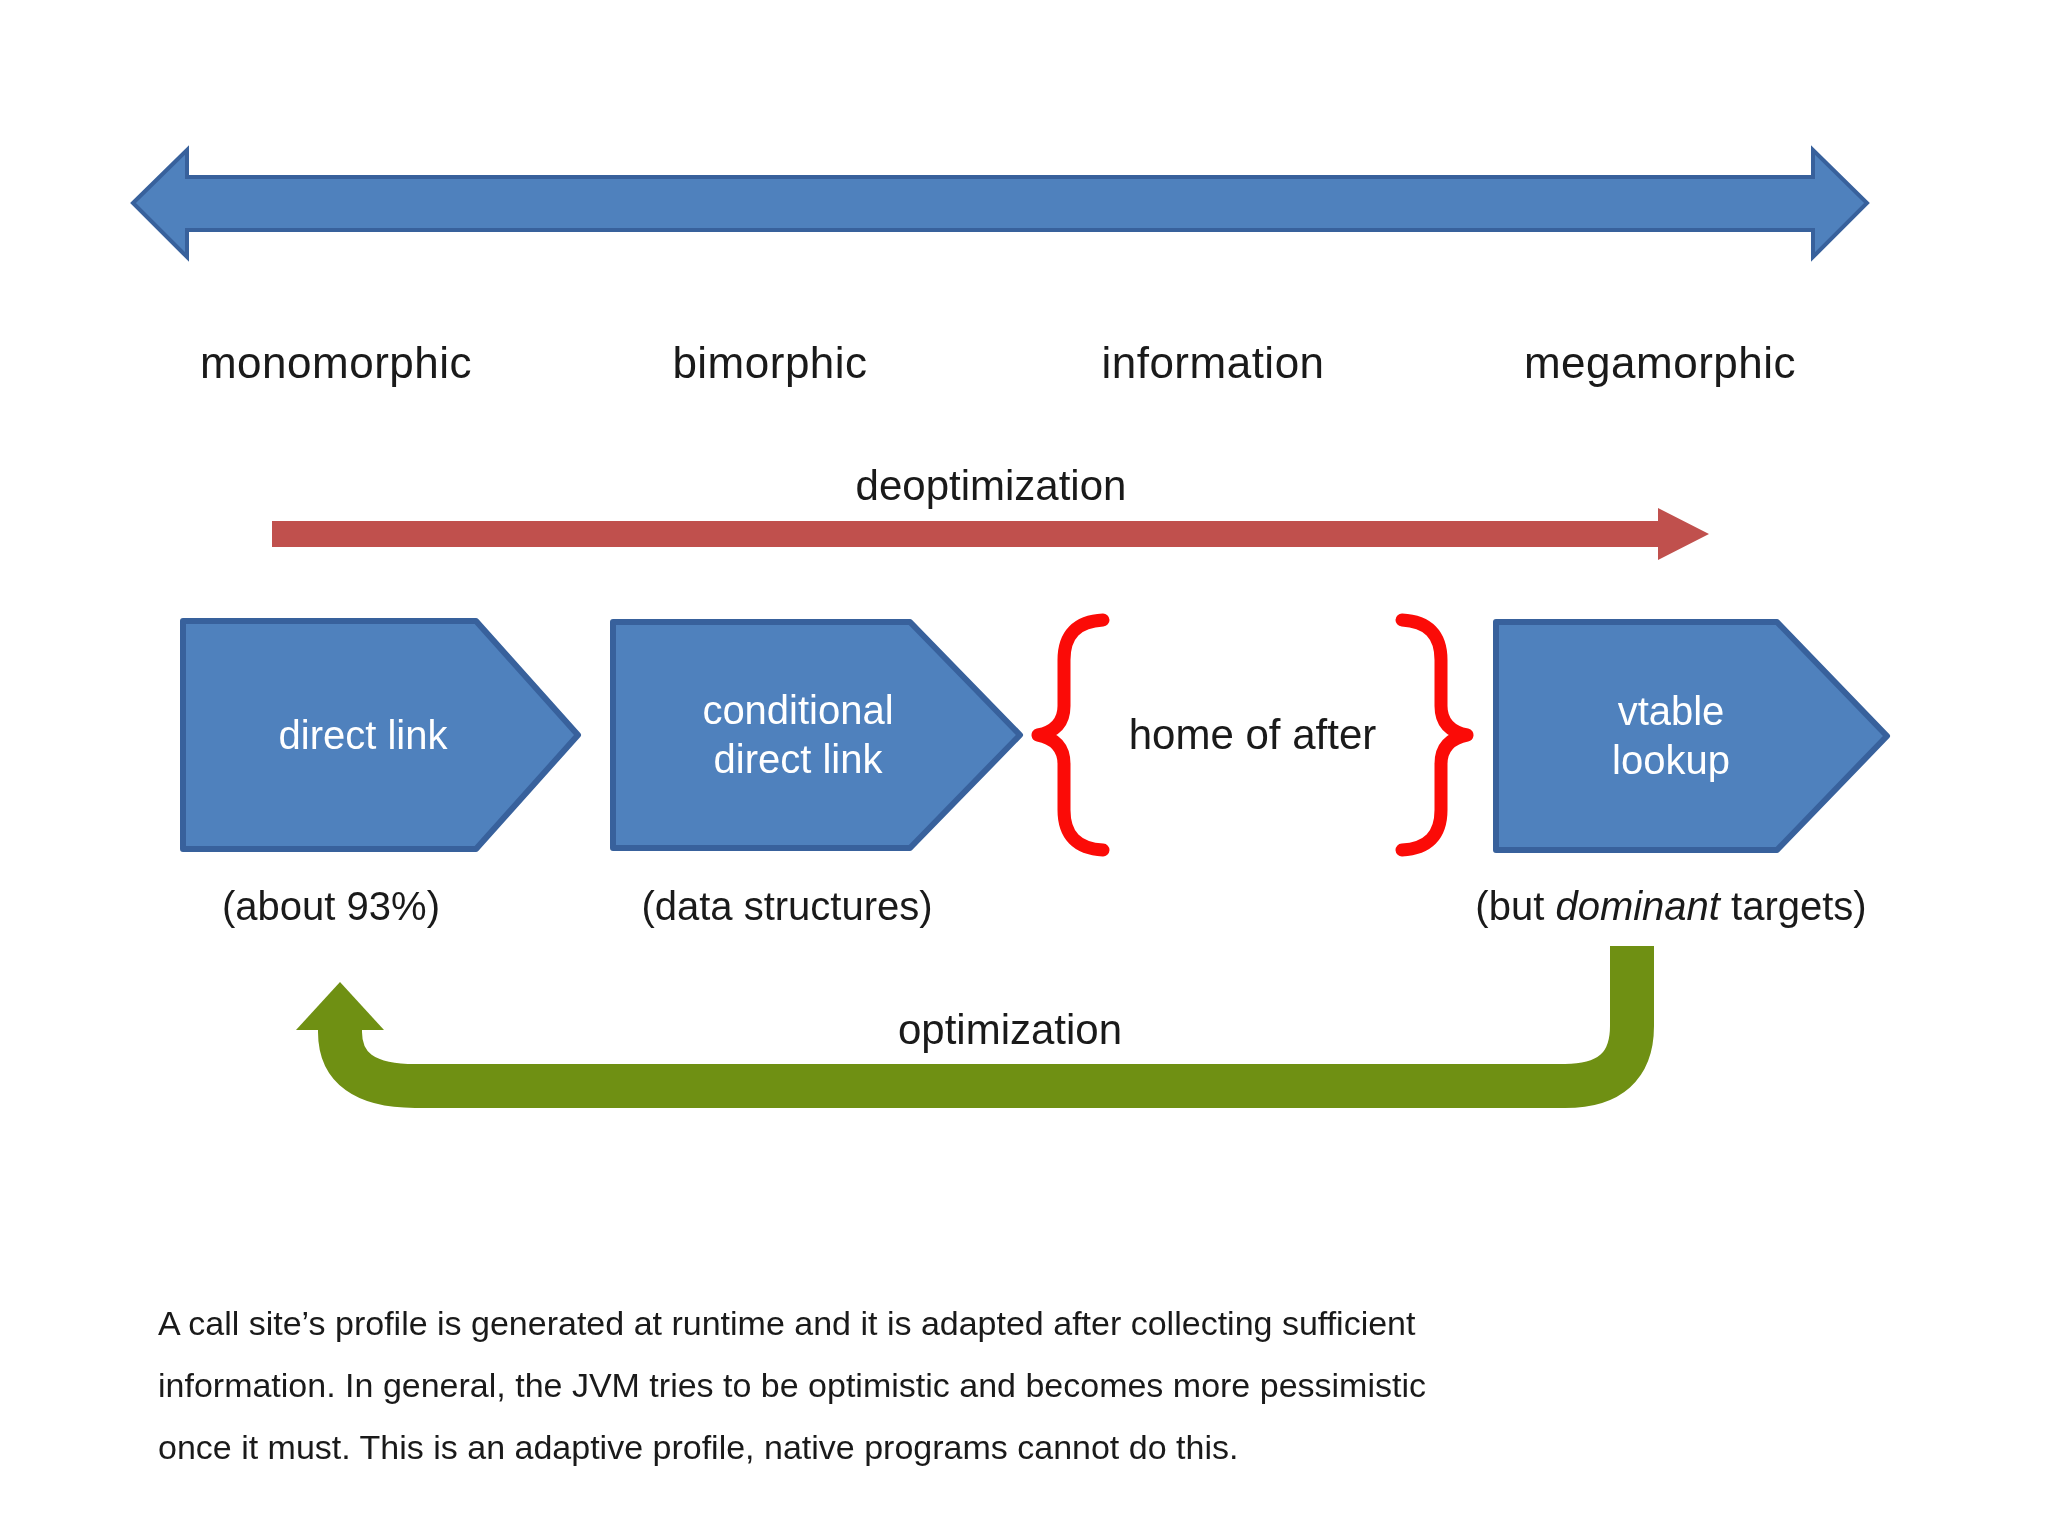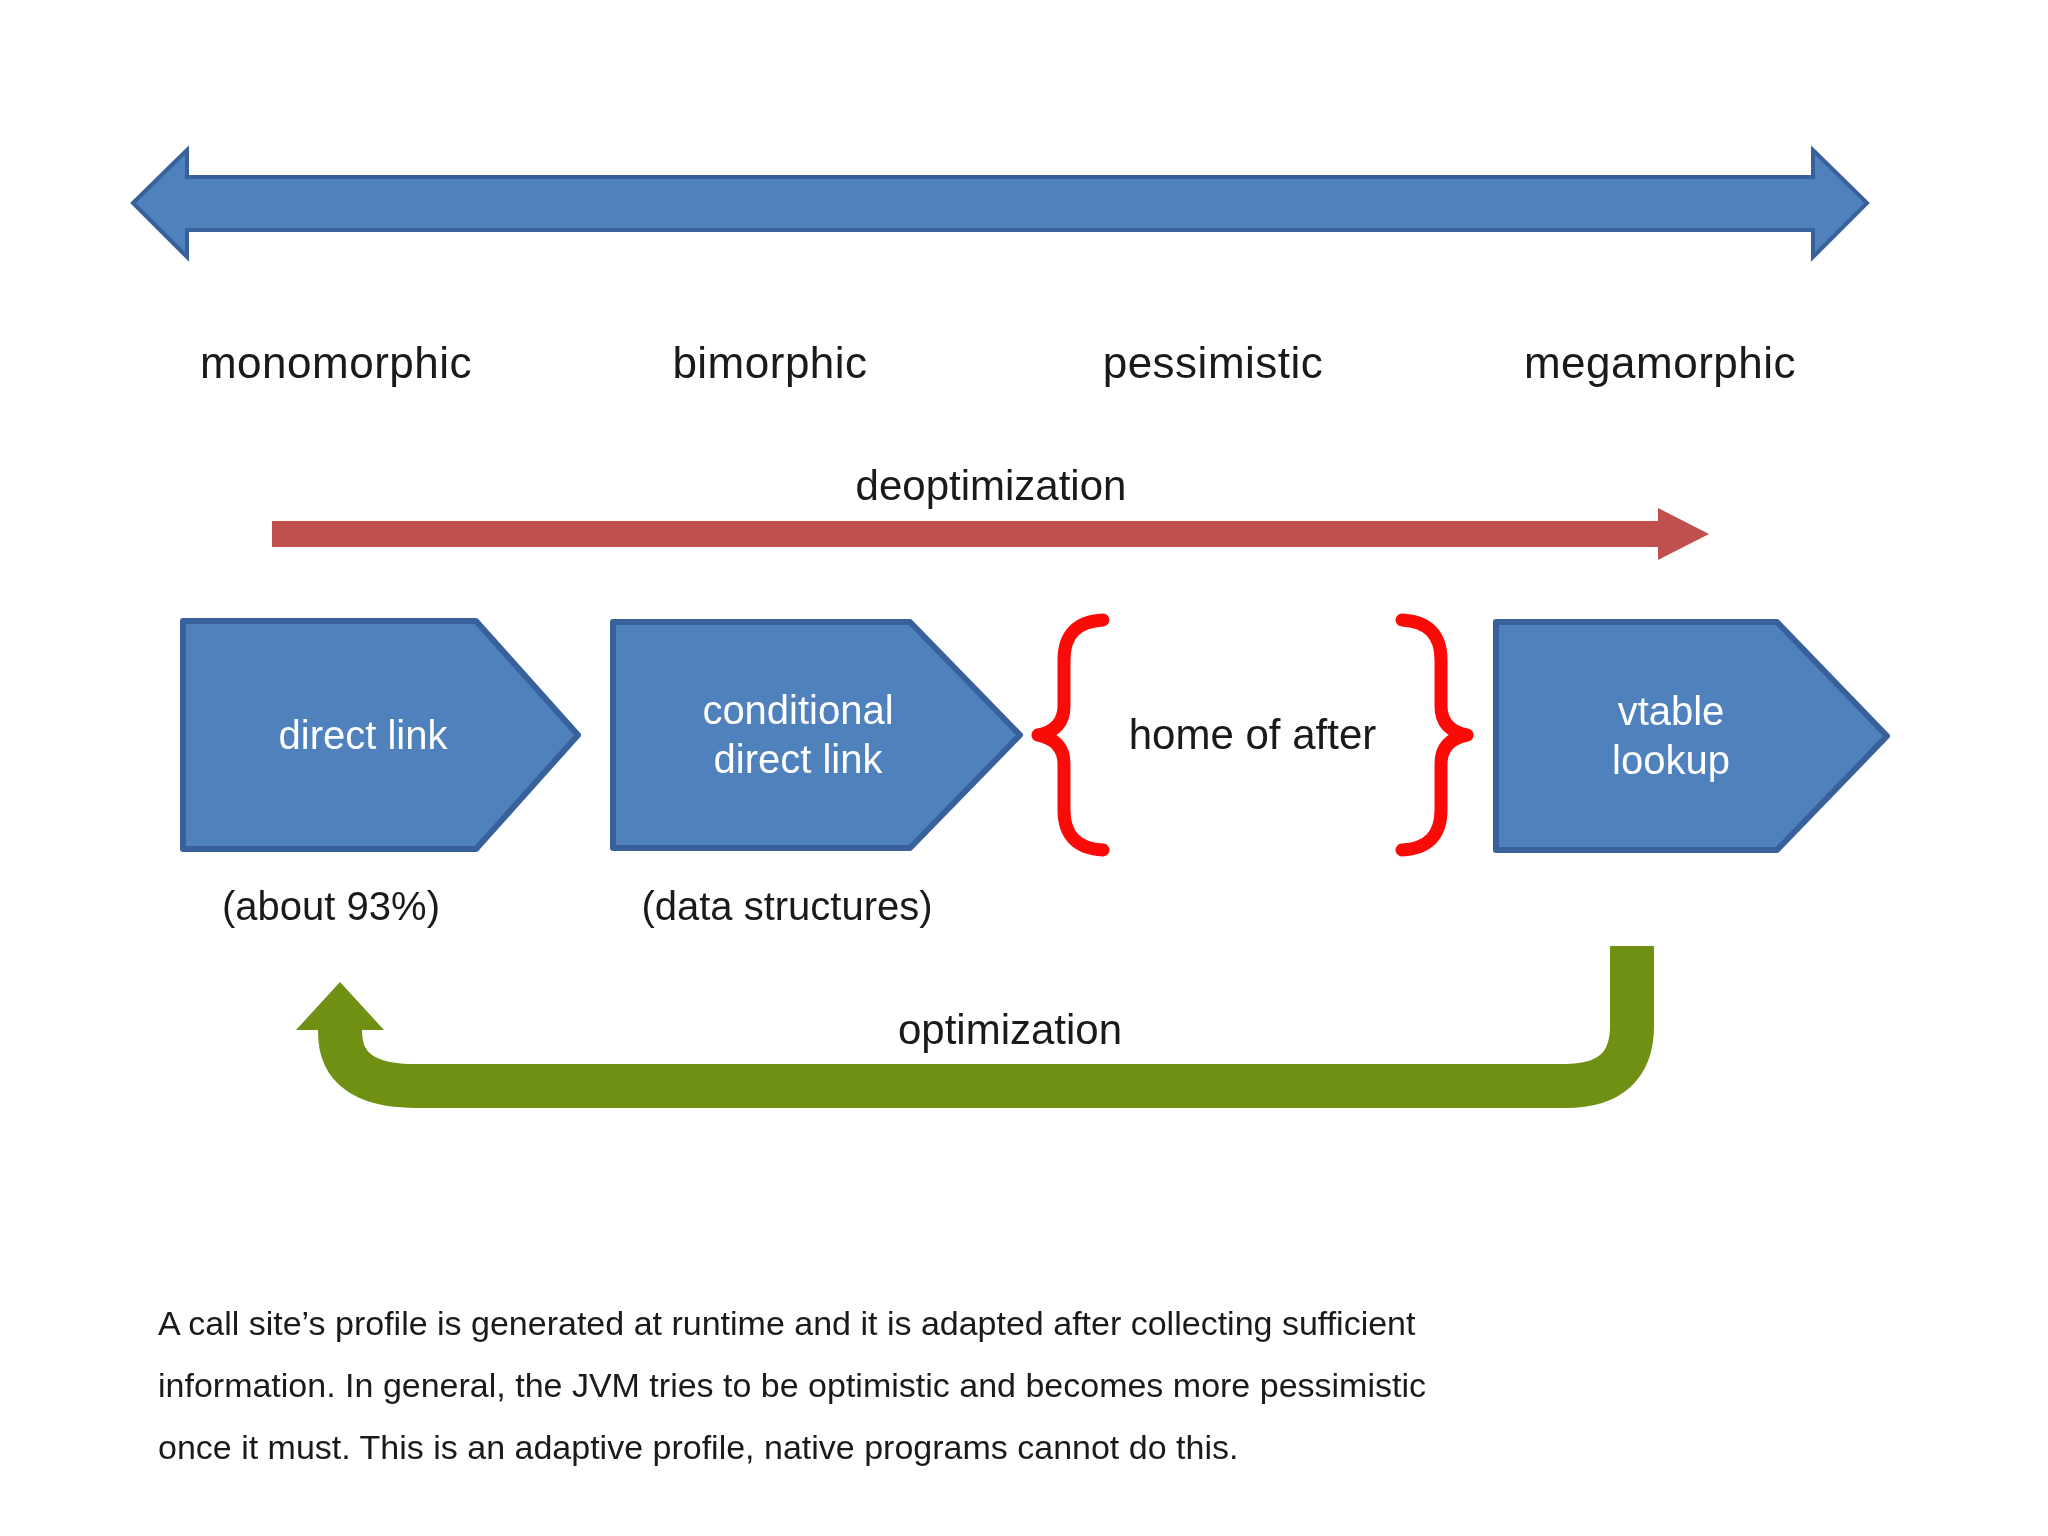--- a/index.html
+++ b/index.html
@@ -47,41 +47,42 @@
 
     <path style="stroke:var(--brace-red)" fill="none" stroke-width="13" stroke-linecap="round" stroke-linejoin="round" d="M 1103 620 Q 1064 622 1064 660 L 1064 706 Q 1064 730 1038 735 Q 1064 740 1064 764 L 1064 810 Q 1064 848 1103 850"></path>
     <path style="stroke:var(--brace-red)" fill="none" stroke-width="13" stroke-linecap="round" stroke-linejoin="round" d="M 1402 620 Q 1441 622 1441 660 L 1441 706 Q 1441 730 1467 735 Q 1441 740 1441 764 L 1441 810 Q 1441 848 1402 850"></path>
 
     <path style="stroke:var(--opt-green)" fill="none" stroke-width="44" d="M 1632 946 L 1632 1026 Q 1632 1086 1565 1086 L 415 1086 Q 340 1086 340 1032 L 340 1026"></path>
     <polygon style="fill:var(--opt-green)" points="296,1030 384,1030 340,982"></polygon>
   </svg>
 
   <div class="txt lbl center" style="left:336px;top:338px">monomorphic</div>
   <div class="txt lbl center" style="left:770px;top:338px">bimorphic</div>
-  <div class="txt lbl center" style="left:1213px;top:338px">pessimistic</div>
+  <div class="txt lbl center" style="left:1213px;top:338px">information</div>
   <div class="txt mid center" style="left:991px;top:462px">deoptimization</div>
 
   <div class="txt lbl center" style="left:1660px;top:338px">megamorphic</div>
 
   <div class="penttext" style="left:183px;top:621px;width:360px;height:228px">
     <span>direct link</span>
   </div>
   <div class="penttext" style="left:613px;top:622px;width:370px;height:226px">
     <span>conditional</span>
     <span>direct link</span>
   </div>
   <div class="penttext" style="left:1496px;top:622px;width:350px;height:228px">
     <span>vtable</span>
     <span>lookup</span>
   </div>
 
   <div class="rumors" style="left:1064px;top:622px;width:377px;height:226px">home of after</div>
 
   <div class="txt small center" style="left:331px;top:884px">(about 93%)</div>
   <div class="txt small center" style="left:787px;top:884px">(data structures)</div>
+  <div class="txt small center" style="left:1671px;top:884px"><span>(but </span><span class="ital">dominant</span><span> targets)</span></div>
 
   <div class="txt mid center" style="left:1010px;top:1006px">optimization</div>
 
   <div class="para">
     <div>A call site’s profile is generated at runtime and it is adapted after collecting sufficient</div>
     <div>information. In general, the JVM tries to be optimistic and becomes more pessimistic</div>
     <div>once it must. This is an adaptive profile, native programs cannot do this.</div>
   </div>
 
 </div>

